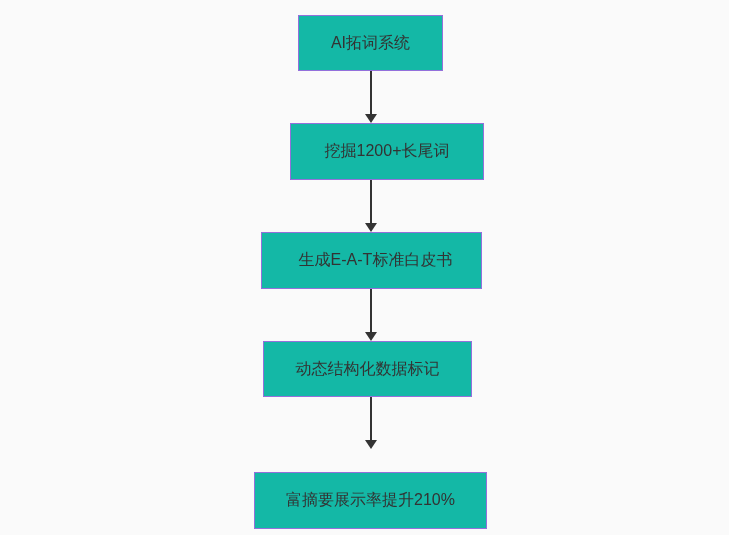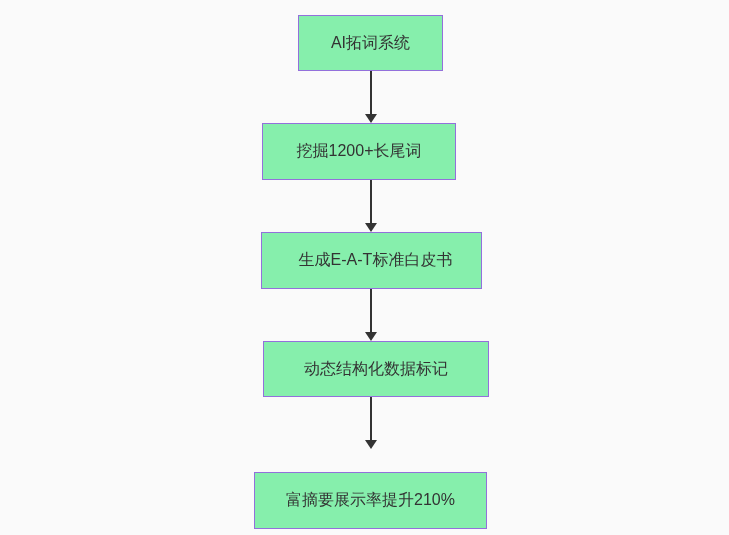--- a/index.html
+++ b/index.html
@@ -11,34 +11,34 @@
     position: relative;
     width: 729px;
     height: 535px;
     background: #fafafa;
     overflow: hidden;
     font-family: "Liberation Sans", "DejaVu Sans", sans-serif;
   }
   .flow-node {
     position: absolute;
     box-sizing: border-box;
-    background: #86efac;
+    background: #14b8a6;
     border: 1.5px solid #9370DB;
     color: #333333;
     font-size: 16px;
     display: flex;
     align-items: center;
     justify-content: center;
     text-align: center;
     white-space: nowrap;
   }
   .flow-node.n0 { left: 298px; top: 15px;  width: 145px; height: 56px; }
-  .flow-node.n1 { left: 262px; top: 123px; width: 194px; height: 57px; }
+  .flow-node.n1 { left: 290px; top: 123px; width: 194px; height: 57px; }
   .flow-node.n2 { left: 261px; top: 232px; width: 221px; height: 57px; padding-left: 8px; }
-  .flow-node.n3 { left: 263px; top: 341px; width: 226px; height: 56px; }
+  .flow-node.n3 { left: 263px; top: 341px; width: 209px; height: 56px; }
   .flow-node.n4 { left: 254px; top: 472px; width: 233px; height: 57px; }
 
   .flow-arrow {
     position: absolute;
     left: 364px;          
     width: 13px;
     display: flex;
     flex-direction: column;
     align-items: center;
   }

